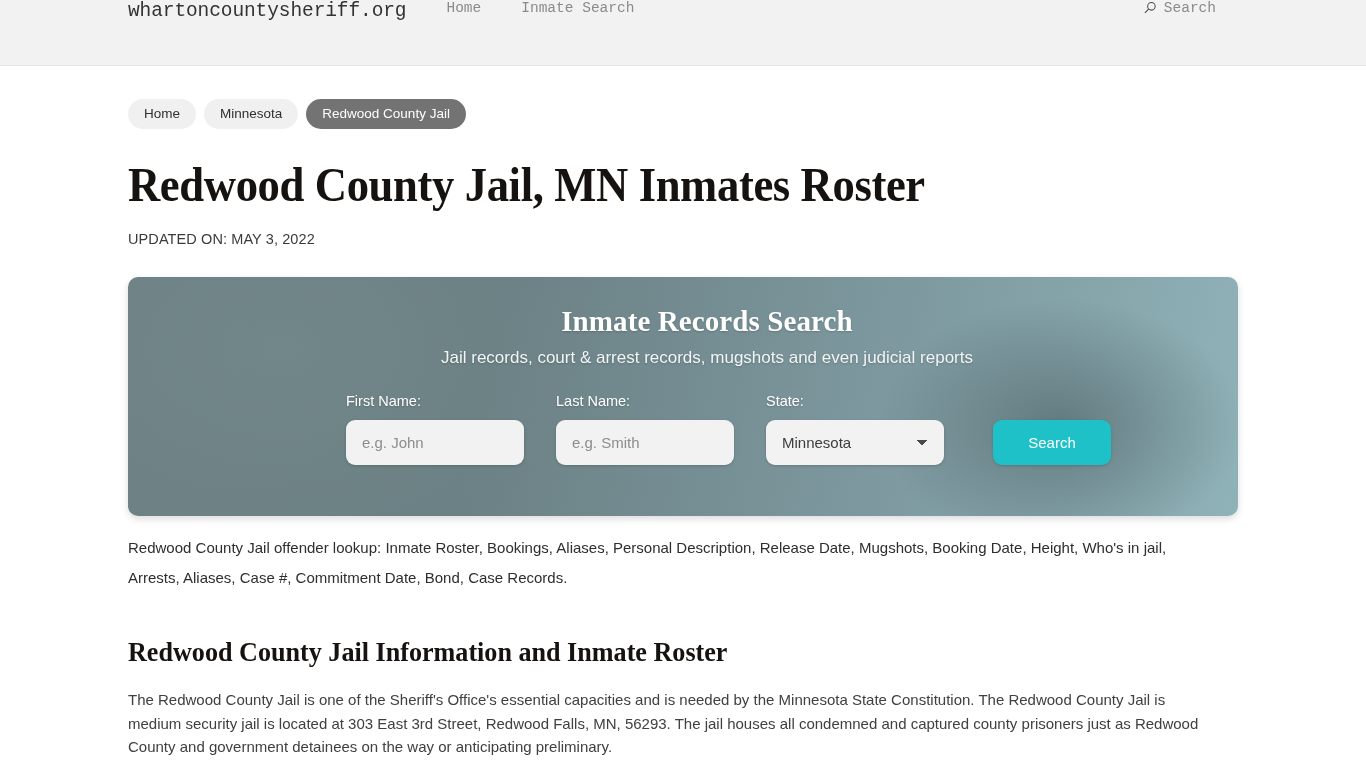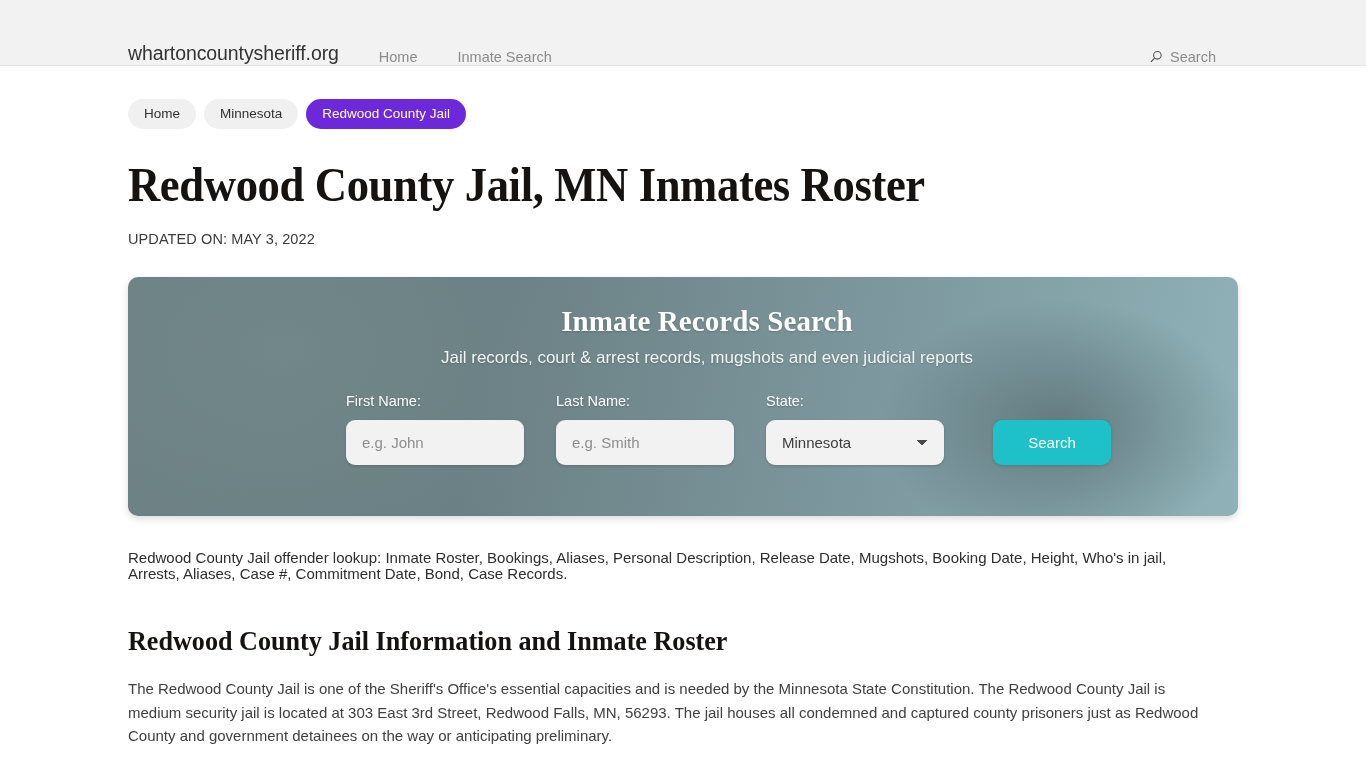--- a/index.html
+++ b/index.html
@@ -13,22 +13,23 @@
     overflow: hidden;
     color: #2b2b2b;
   }
 
   
   .site-header {
     height: 66px;
     background: #f2f2f2;
     border-bottom: 1px solid #e4e4e4;
     display: flex;
-    align-items: flex-end;
+    align-items: flex-start;
     padding: 0 40px 0 128px;
+    font-family: Liberation Mono, monospace;
   }
   .brand {
     font-size: 19.5px;
     color: #333333;
     letter-spacing: -0.1px;
     white-space: nowrap;
   }
   .nav-links {
     display: flex;
     align-items: center;
@@ -75,21 +76,21 @@
   .crumb {
     font-size: 13.5px;
     padding: 7px 16px 8px 16px;
     border-radius: 18px;
     background: #f0f0f0;
     color: #303030;
     white-space: nowrap;
     cursor: pointer;
   }
   .crumb.current {
-    background: #6d28d9;
+    background: #737373;
     color: #ffffff;
   }
 
   
   .page-title {
     font-family: "Liberation Serif", serif;
     font-weight: bold;
     font-size: 48px;
     line-height: 1.05;
     letter-spacing: -0.4px;
@@ -187,23 +188,23 @@
     color: #ffffff;
     font-family: "Liberation Sans", sans-serif;
     font-size: 15px;
     cursor: pointer;
     box-shadow: 0 1px 3px rgba(0,0,0,0.16);
   }
 
   
   .lookup-text {
     font-size: 15px;
-    line-height: 16px;
+    line-height: 30px;
     color: #2e2e2e;
-    margin-top: 34px;
+    margin-top: 17px;
     max-width: 1090px;
   }
   .section-title {
     font-family: "Liberation Serif", serif;
     font-weight: bold;
     font-size: 27.5px;
     color: #16120f;
     margin: 43px 0 0 0;
     transform: scaleX(0.95);
     transform-origin: left center;

